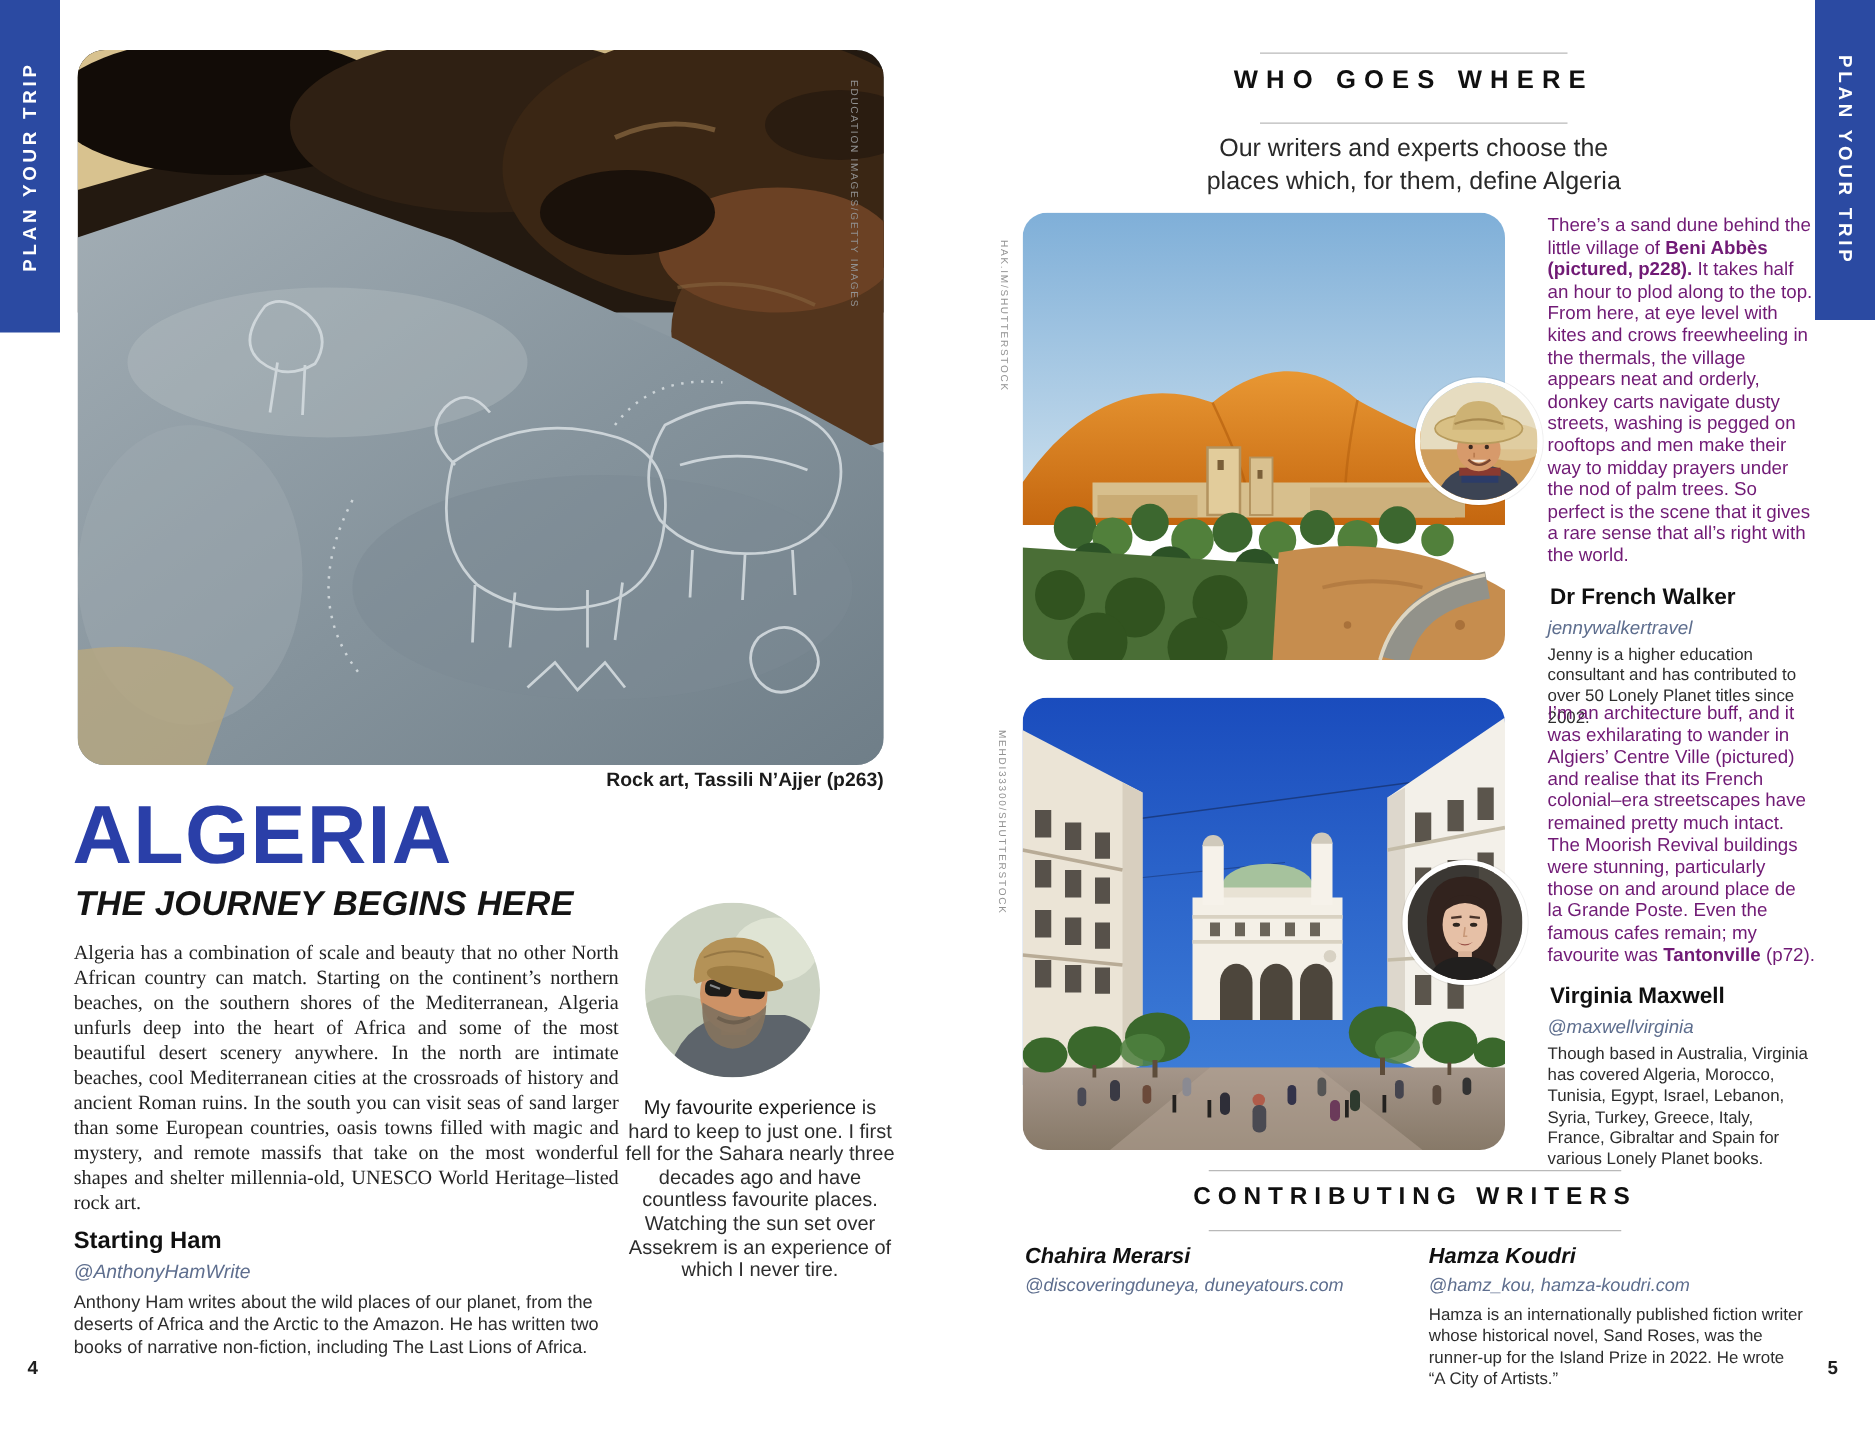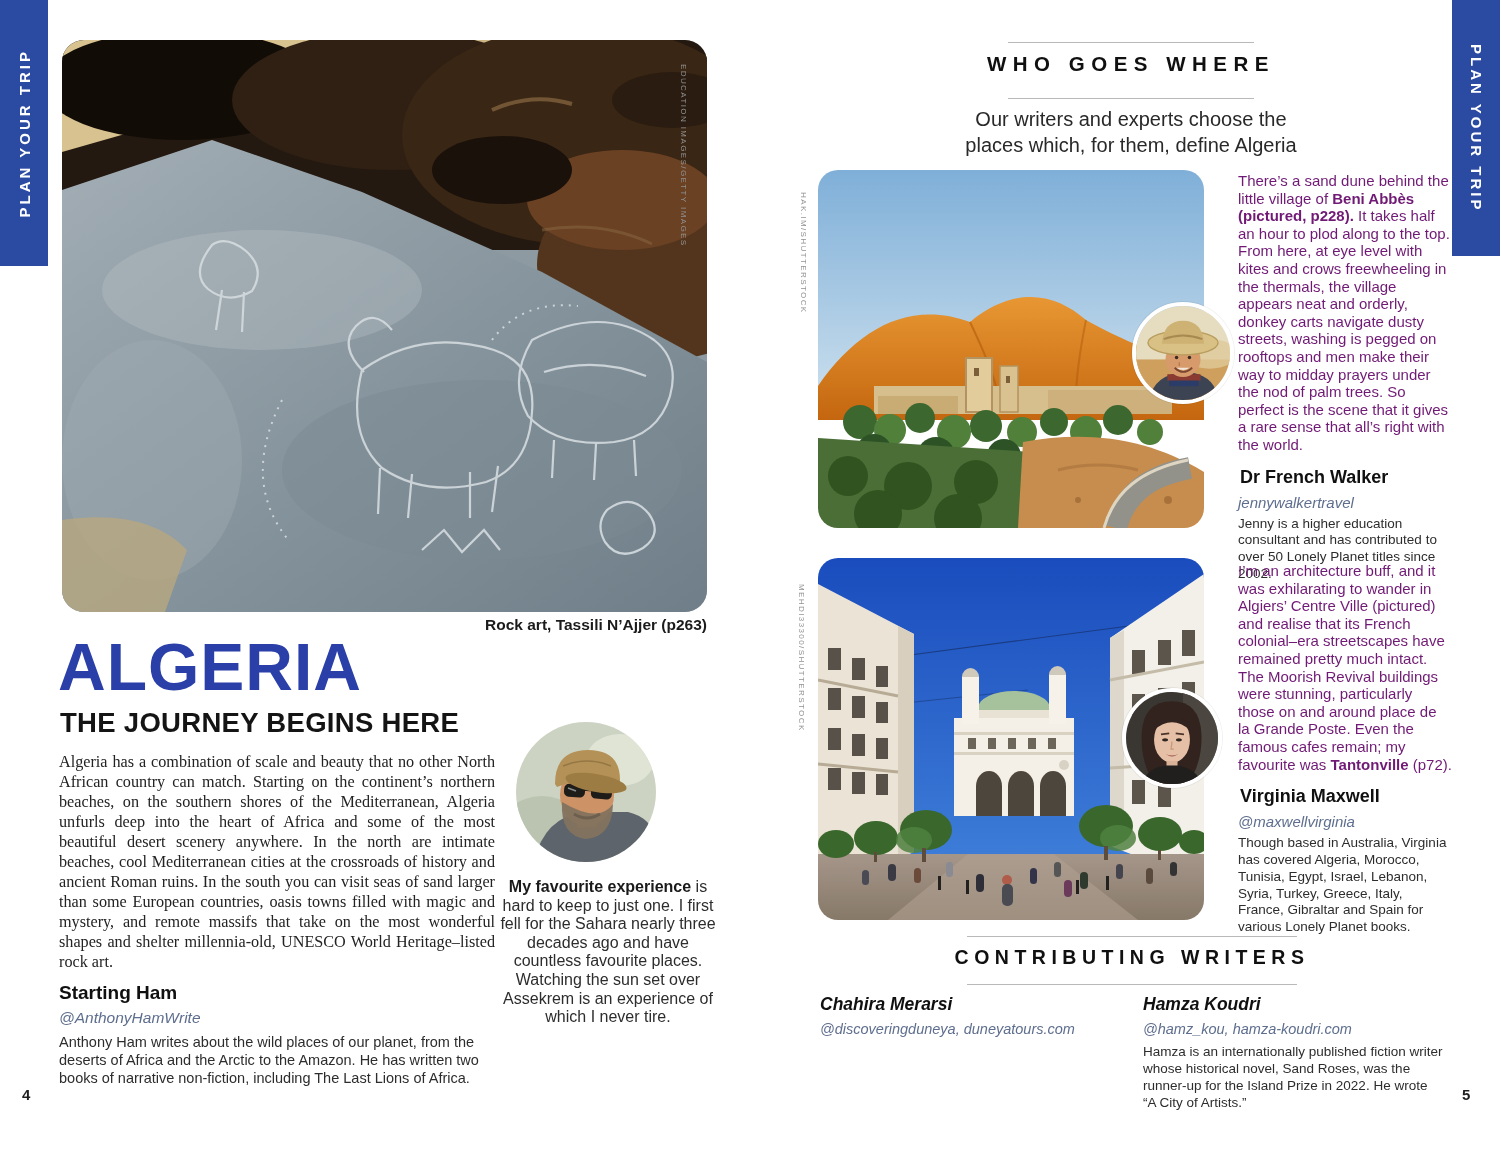--- a/index.html
+++ b/index.html
@@ -34,40 +34,40 @@
   .caption{
     position:absolute;left:300px;top:616px;width:407px;text-align:right;
     font-weight:bold;font-size:15.5px;color:#1b1b1b;
   }
   .big-title{
     position:absolute;left:58px;top:634px;font-size:66px;line-height:1;
     font-weight:bold;color:#2a3fa8;letter-spacing:1px;
   }
   .sub-title{
     position:absolute;left:60px;top:707px;font-size:27.5px;font-weight:bold;
-    color:#141414;letter-spacing:0.3px;
+    color:#141414;letter-spacing:0.3px;font-style:italic;
   }
   .left-text-block{position:absolute;left:59px;top:752px;width:436px;}
   .intro{
     margin:0 0 10px 0;font-family:"Liberation Serif",serif;
     font-size:16.2px;line-height:20px;text-align:justify;color:#232323;
   }
   .author-name{font-size:19px;font-weight:bold;color:#101010;margin:0 0 5px 0;}
   .handle{font-size:15.5px;font-style:italic;color:#5e6e8e;margin:0 0 6px 0;}
   .bio{margin:0;font-size:14.5px;line-height:18px;color:#2d2d2d;}
 
   .avatar{position:absolute;border-radius:50%;overflow:hidden;}
   .avatar svg{display:block;width:100%;height:100%;}
   .avatar.ring{border:4px solid #ffffff;box-sizing:border-box;box-shadow:0 0 0 1px rgba(0,0,0,.06);}
 
   .fav-block{
     position:absolute;left:498px;top:878px;width:220px;text-align:center;
     font-size:16px;line-height:18.6px;color:#2d2d2d;
   }
-  .fav-block b{font-weight:bold;color:#1a1a1a;}
+  .fav-block b{font-weight:normal;color:#1a1a1a;}
 
   .pagenum{position:absolute;font-size:15px;font-weight:600;color:#1f1f1f;}
 
   
   .rule{position:absolute;height:1px;background:#b9b9b9;}
   .section-header{
     position:absolute;text-align:center;font-weight:bold;color:#101010;
   }
   .who-header{left:958px;top:52px;width:346px;font-size:20.5px;letter-spacing:6.5px;}
   .contrib-header{left:947px;top:946px;width:370px;font-size:19.5px;letter-spacing:5.5px;}

